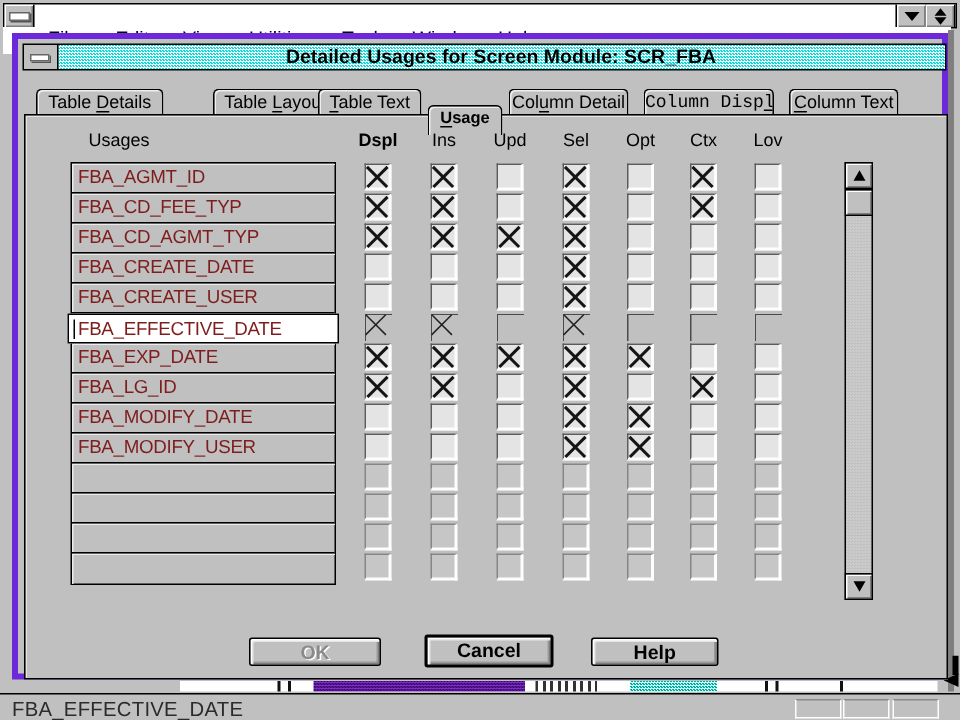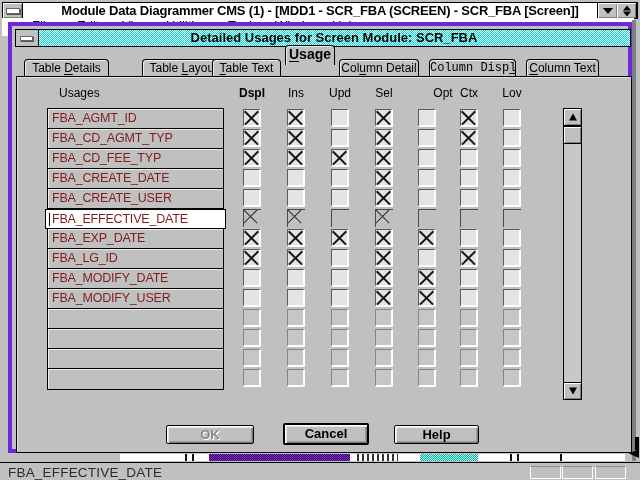--- a/index.html
+++ b/index.html
@@ -47,21 +47,21 @@
   #dlg-titlebar{position:absolute;left:3px;top:3px;width:616px;height:18px;border:1px solid #000;box-sizing:border-box;
           background:repeating-conic-gradient(#00dcdc 0% 25%,#f6ffff 0% 50%) 0 0/2px 2px;}
   #dlg-sysmenu{position:absolute;left:0;top:0;width:22px;height:16px;background:#c0c0c0;border-right:1px solid #000;}
   #dlg-sysmenu .sysbar{left:4px;top:6px;width:11px;height:3px;}
   #dialog-title{position:absolute;left:22px;right:0;top:0;height:16px;line-height:16px;text-align:center;
           font-size:13px;font-weight:700;color:#000;white-space:nowrap;}
   
   .tab{position:absolute;top:33px;height:17px;background:#c0c0c0;border:1px solid #000;border-bottom:none;
        border-radius:4px 4px 0 0;box-sizing:border-box;text-align:center;font-size:12px;line-height:16px;
        color:#000;box-shadow:inset 1px 1px 0 #eee;z-index:3;white-space:nowrap;overflow:hidden;}
-  .tab.active{top:19px;height:20px;font-weight:700;font-size:14px;z-index:4;}
+  .tab.active{top:44px;height:20px;font-weight:700;font-size:11px;z-index:4;}
   
   #page{position:absolute;left:4px;top:50px;width:616px;height:377px;border:1px solid #000;box-sizing:border-box;
         background:#c0c0c0;box-shadow:inset 1px 1px 0 #e4e4e4;z-index:2;}
   
   .col-header{position:absolute;top:60px;height:14px;font-size:12px;color:#000;z-index:5;white-space:nowrap;}
   .col-header.center{width:44px;text-align:center;}
   
   #name-col{position:absolute;left:35px;top:82px;width:175px;border:1px solid #000;box-sizing:content-box;z-index:5;background:#c0c0c0;}
   .name-cell{position:relative;height:20px;box-sizing:border-box;border-bottom:1px solid #000;
              box-shadow:inset 1px 1px 0 #ececec;font-size:12.5px;font-weight:400;letter-spacing:-0.2px;
@@ -99,21 +99,20 @@
 </style>
 </head>
 <body>
 
 <div id="screen">
 
   <div id="titlebar">
     <div class="sysbtn" id="sysmenu-main">
       <div class="sysbar"></div>
     </div>
-    <div id="window-title">Module Data Diagrammer CMS (1) - [MDD1 - SCR_FBA (SCREEN) - SCR_FBA [Screen]]</div>
     <div class="sysbtn" id="min-btn">
       <div class="btn-glyph tri-dn"></div>
     </div>
     <div class="sysbtn" id="restore-btn">
       <div class="btn-glyph" id="restore-glyph">
         <div class="tri-up"></div>
           <div class="tri-dn"></div>
       </div>
     </div>
   </div>
@@ -177,27 +176,27 @@
       <div class="tab" style="left: 200px; width: 69px; text-align: center;"><u>T</u>able Text</div>
       <div class="tab active" style="left: 273px; width: 50px;"><u>U</u>sage</div>
       <div class="tab" style="left: 327px; width: 80px;">Col<u>u</u>mn Detail</div>
       <div class="tab" style="left: 417px; width: 87px; font-family: Liberation Mono, monospace;">Column Disp<u>l</u>ay</div>
       <div class="tab" style="left: 514px; width: 73px;"><u>C</u>olumn Text</div>
       <div class="col-header" style="left: 47px;">Usages</div>
       <div class="col-header center" style="left: 218px; font-weight: bold;">Dspl</div>
       <div class="col-header center" style="left: 262px;">Ins</div>
       <div class="col-header center" style="left: 306px;">Upd</div>
       <div class="col-header center" style="left: 350px;">Sel</div>
-      <div class="col-header center" style="left: 409px;">Opt</div>
+      <div class="col-header center" style="left: 393px;">Opt</div>
       <div class="col-header center" style="left: 435px;">Ctx</div>
       <div class="col-header center" style="left: 478px;">Lov</div>
       <div id="name-col">
         <div class="name-cell">FBA_AGMT_ID</div>
+        <div class="name-cell">FBA_CD_FEE_TYP</div>
         <div class="name-cell">FBA_CD_AGMT_TYP</div>
-        <div class="name-cell">FBA_CD_FEE_TYP</div>
         <div class="name-cell">FBA_CREATE_DATE</div>
         <div class="name-cell">FBA_CREATE_USER</div>
         <div class="name-cell editing">FBA_EFFECTIVE_DATE<div class="caret"></div></div>
         <div class="name-cell">FBA_EXP_DATE</div>
         <div class="name-cell">FBA_LG_ID</div>
         <div class="name-cell">FBA_MODIFY_DATE</div>
         <div class="name-cell">FBA_MODIFY_USER</div>
         <div class="name-cell"></div>
         <div class="name-cell"></div>
         <div class="name-cell"></div>

